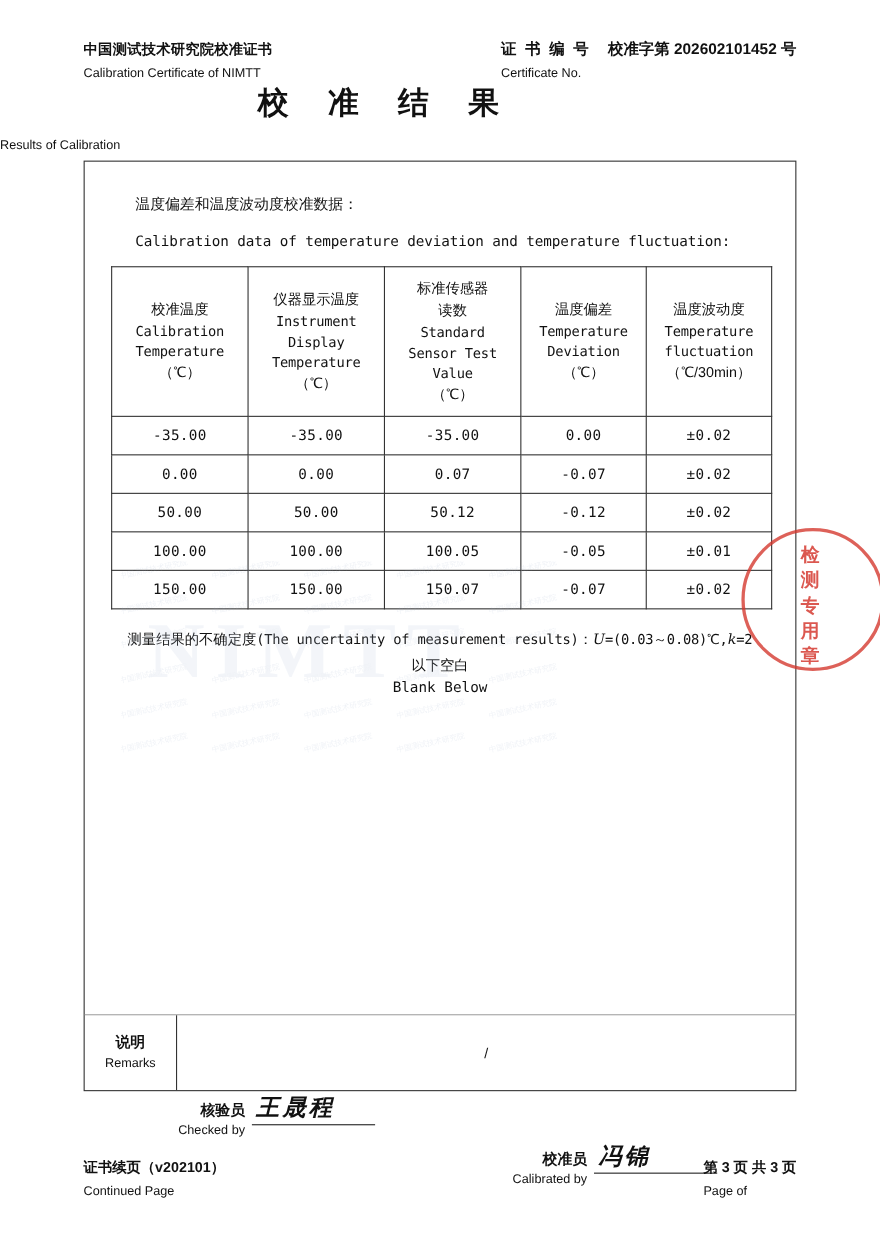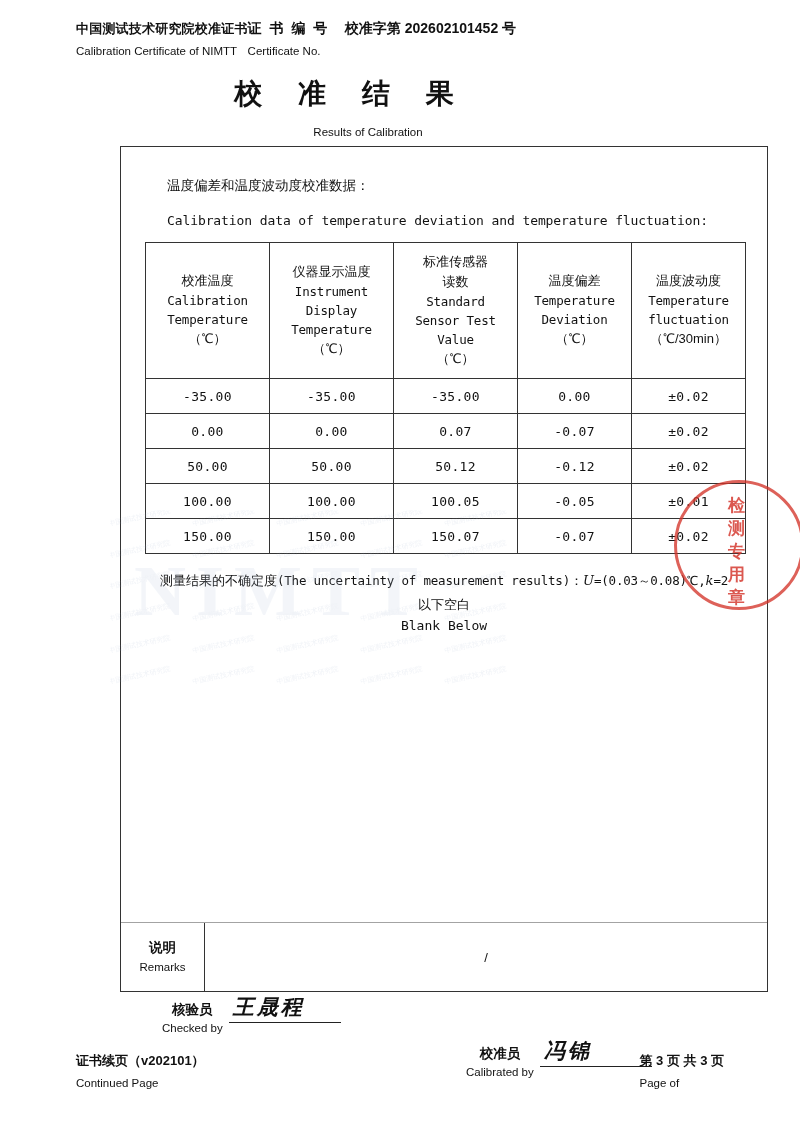--- a/index.html
+++ b/index.html
@@ -17,24 +17,25 @@
   }
   .page {
     position: relative;
     width: 800px;
     height: 1131px;
   }
 
   
   .header {
     position: absolute;
-    top: 20px;
+    top: 36px;
     left: 76px;
     width: 648px;
     display: flex;
+    justify-content: space-between;
     align-items: flex-start;
   }
   .header-left .line1 {
     font-size: 13px;
     font-weight: bold;
     letter-spacing: .2px;
     color: #111;
   }
   .header-left .line2 {
     font-size: 11.5px;
@@ -70,35 +71,33 @@
     font-weight: bold;
     letter-spacing: 14px;
     text-indent: 14px;
     color: #111;
   }
   .title-en {
     position: absolute;
     top: 126px;
     left: 0;
     width: 736px;
-    text-align: center;
     font-size: 11.5px;
     color: #111;
   }
 
   
   .frame {
     position: absolute;
     top: 146px;
     left: 76px;
     width: 648px;
     height: 846px;
     border: 1px solid #333;
     box-sizing: border-box;
-    margin-left: 44px;
   }
 
   .content {
     position: absolute;
     top: 0;
     left: 0;
     width: 646px;
     height: 775px;
     box-sizing: border-box;
     padding: 30px 24px 0 24px;
@@ -223,21 +222,21 @@
     height: 44px;
   }
   .sign-block {
     position: absolute;
     display: flex;
     align-items: flex-start;
   }
   .sign-block.checked { left: 86px; }
   .sign-block.calibrated { left: 390px; margin-top: 44px; }
   .sign-label {
-    text-align: center;
+    text-align: right;
     line-height: 1.5;
   }
   .sign-label .zh { font-size: 13.5px; font-weight: bold; color:#111; white-space: nowrap;}
   .sign-label .en { font-size: 11.5px; color:#111; white-space: nowrap;}
   .sign-line {
     margin-left: 6px;
     width: 112px;
     border-bottom: 1px solid #222;
     height: 22px;
     position: relative;

